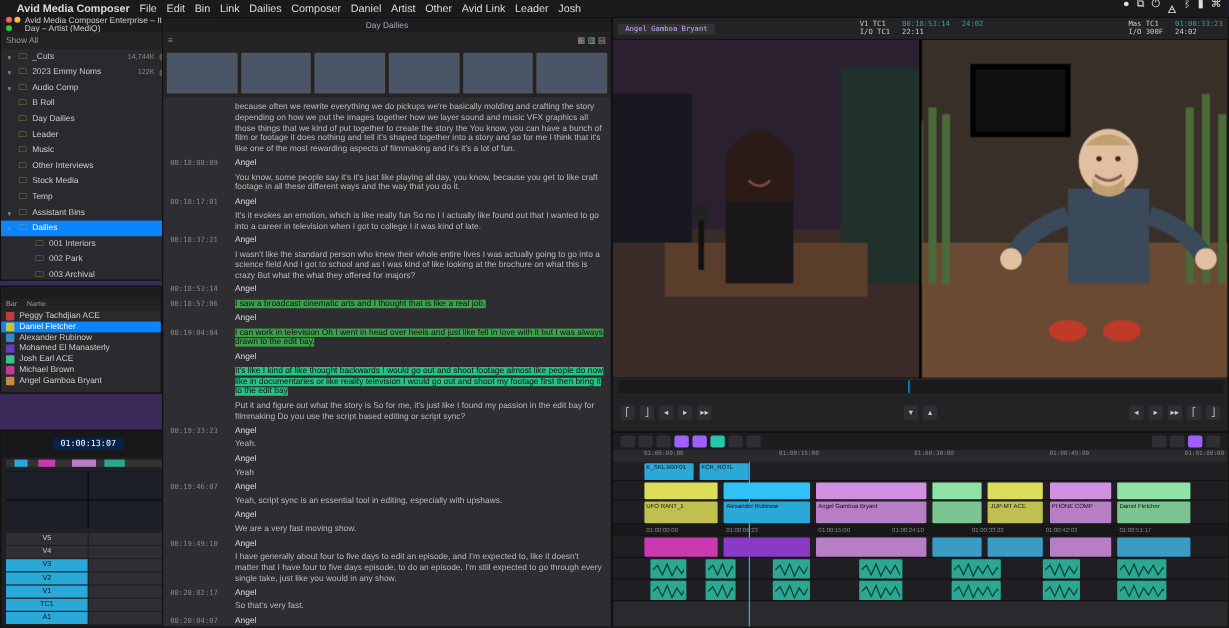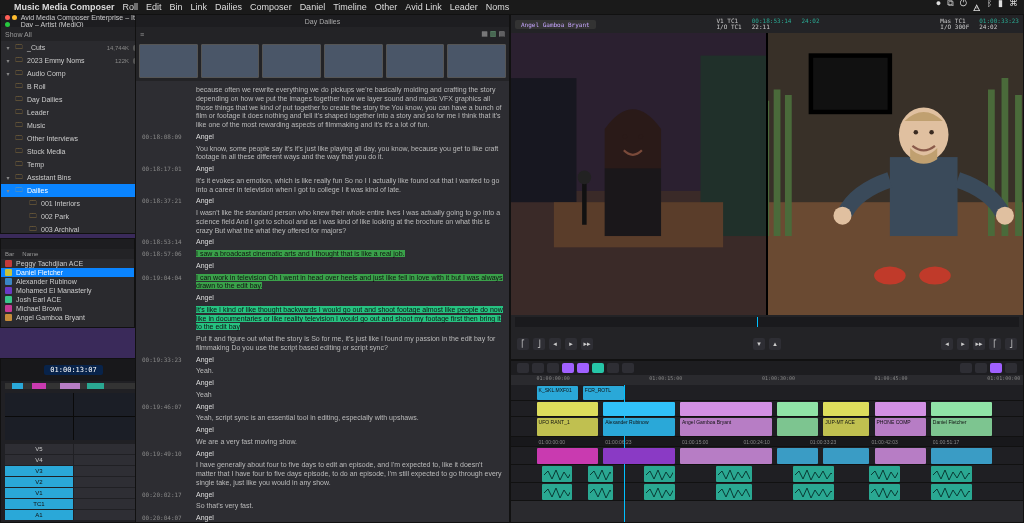--- a/index.html
+++ b/index.html
@@ -178,33 +178,33 @@
     position:absolute; top:1px; bottom:1px; border-radius:1px;
     font-size:5px; color:#111; padding:1px 2px; overflow:hidden; white-space:nowrap;
   }
   .playhead { position:absolute; top:0; bottom:0; width:1px; background:#00c0ff; }
 </style>
 </head>
 <body>
 
 <div class="menubar">
   <span class="apple"></span>
-  <span class="app-name">Music Media Composer</span>
-  <span>Roll</span>
+  <span class="app-name">Avid Media Composer</span>
+  <span>File</span>
   <span>Edit</span>
   <span>Bin</span>
   <span>Link</span>
   <span>Dailies</span>
   <span>Composer</span>
   <span>Daniel</span>
-  <span>Timeline</span>
+  <span>Artist</span>
   <span>Other</span>
   <span>Avid Link</span>
   <span>Leader</span>
-  <span>Noms</span>
+  <span>Josh</span>
   <span class="spacer"></span>
   <span class="status-icons">
     <span>●</span>
     <span>⧉</span>
     <span>⏻</span>
     <span>🜁</span>
     <span>ᛒ</span>
     <span>▮</span>
     <span>⌘</span>
   </span>

